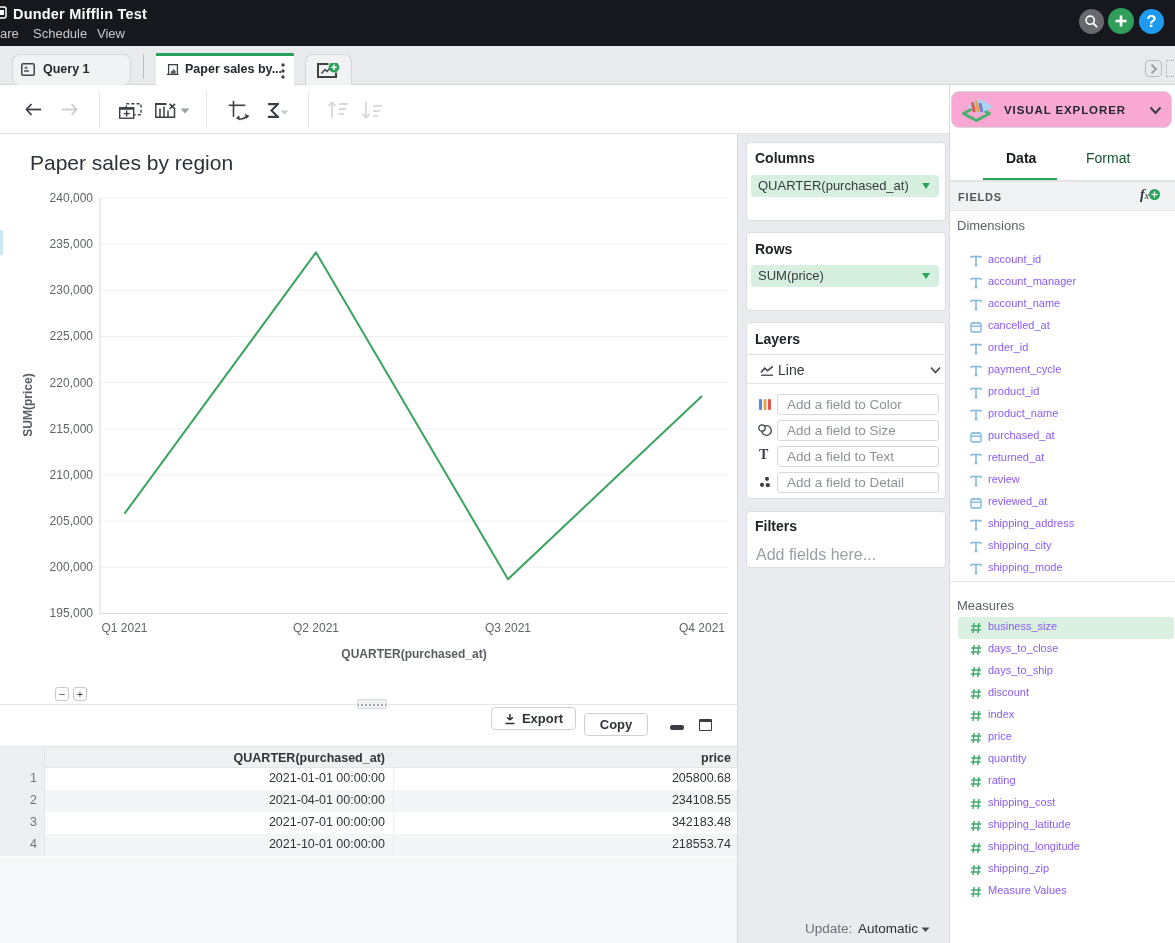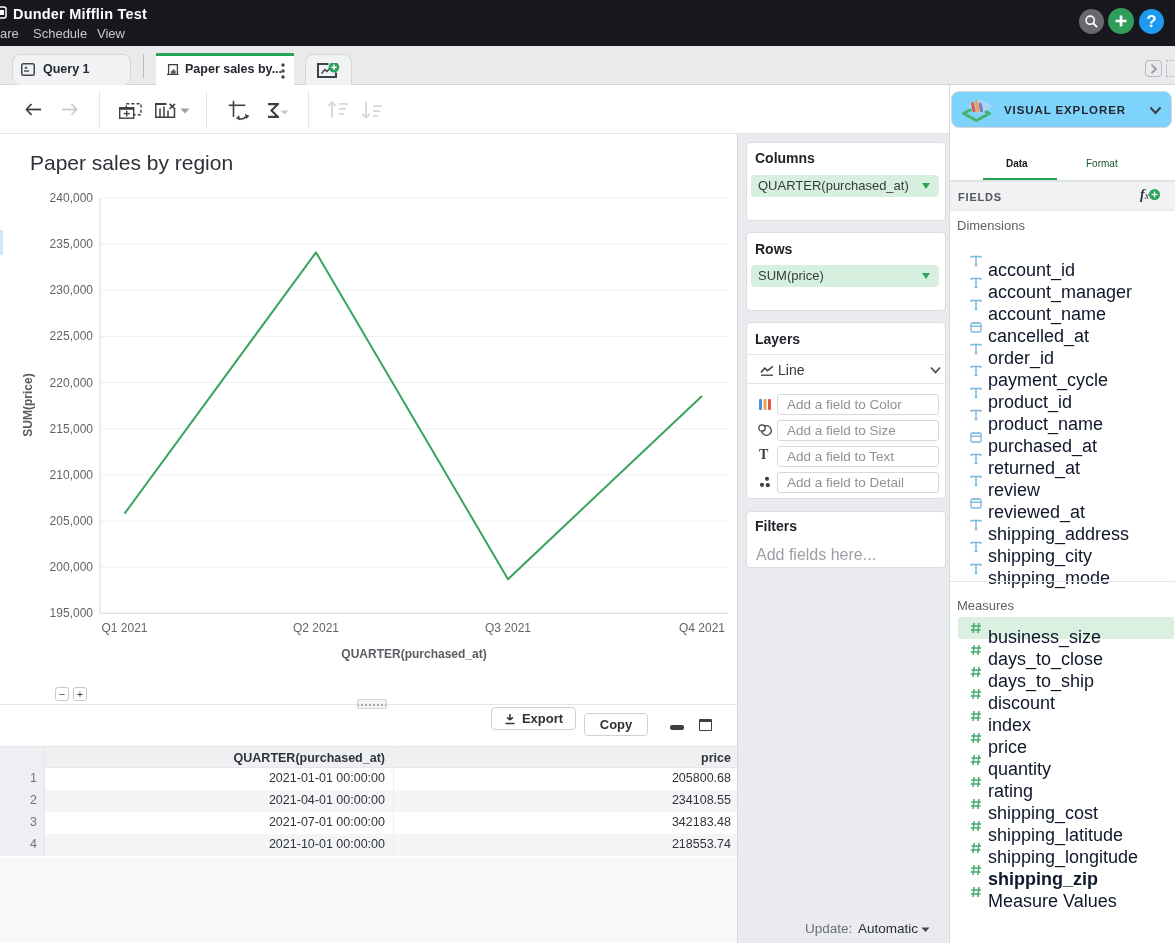--- a/index.html
+++ b/index.html
@@ -18,21 +18,21 @@
 .tab { top:8px; height:31px; background:#f1f2f3; border:1px solid #d5d7da; border-bottom:none; border-radius:8px 8px 0 0; }
 .tab-label { font-size:12.5px; font-weight:bold; color:#23272e; }
 .tabsep { position:absolute; left:143px; top:8px; width:1px; height:24px; background:#b9bcc0; }
 .tab-active { left:156px; top:7px; width:138px; height:32px; background:#fff; border-top:3px solid #25a45a; border-radius:1px 1px 0 0; }
 
 
 .toolbar { left:0; top:85px; width:949px; height:49px; background:#fff; border-bottom:1px solid #e2e4e6; }
 .tsep { position:absolute; top:6px; width:1px; height:37px; background:#e4e5e7; }
 
 
-.vebox { left:951px; top:91px; width:221px; height:37px; background:#7dd3fc; border:1px solid #d5d7da; border-radius:8px; z-index:5; }
+.vebox { left:951px; top:91px; width:221px; height:37px; background:#f9a8d4; border:1px solid #d5d7da; border-radius:8px; z-index:5; }
 .vetext { left:52px; top:12px; font-size:11.5px; font-weight:bold; letter-spacing:0.9px; color:#24272c; position:absolute; }
 
 
 .chartpane { left:0; top:134px; width:737px; height:809px; background:#fff; }
 .c-title { left:30px; top:17px; font-size:21px; color:#2d3138; position:absolute; }
 .zoombtn { position:absolute; width:14px; height:14px; background:#fff; border:1px solid #c6c8cb; border-radius:3px; color:#3c4045; font-size:11px; line-height:12px; text-align:center; }
 .divline { position:absolute; left:0; top:570px; width:737px; height:1px; background:#e3e5e7; }
 .handle { position:absolute; left:357px; top:565px; width:30px; height:10px; background:#f1f2f3; border:1px solid #d4d6d9; border-radius:2px; background-image:radial-gradient(circle, #a3a7ac 0.8px, transparent 1px); background-size:4px 4px; background-position:2px 3px; background-repeat:repeat-x; }
 .btn { position:absolute; height:23px; background:#fff; border:1px solid #cfd1d5; border-radius:4px; font-size:13px; font-weight:bold; color:#2e3237; display:flex; align-items:center; justify-content:center; }
 
@@ -48,24 +48,24 @@
 
 .midpanel { left:737px; top:134px; width:213px; height:809px; background:#e9ebee; border-left:1px solid #d6d8db; }
 .card { position:absolute; left:8px; width:200px; background:#fff; border:1px solid #dbdde0; border-radius:4px; }
 .card-title { position:absolute; left:8px; font-size:14px; font-weight:bold; color:#202429; }
 .pill { position:absolute; left:4px; width:188px; height:22px; background:#d7efdf; border-radius:4px; font-size:13px; color:#363b40; line-height:22px; padding-left:7px; }
 .pillch { position:absolute; right:9px; top:8px; width:0; height:0; border-left:4.5px solid transparent; border-right:4.5px solid transparent; border-top:6px solid #2aa45a; }
 .finput { position:absolute; left:30px; width:162px; height:21px; border:1px solid #d6d8db; border-radius:3px; background:#fff; font-size:13.5px; color:#8e9297; line-height:19px; padding-left:9px; }
 
 
 .rightpanel { left:949px; top:85px; width:226px; height:858px; background:#fff; border-left:1px solid #d8dadd; }
-.rtab { position:absolute; top:65px; font-size:10px;margin-top:8px; }
+.rtab { position:absolute; top:65px; font-size:14px; }
 .fieldsbar { position:absolute; left:0; top:96px; width:226px; height:30px; background:#f1f2f3; border-top:1px solid #e3e5e7; border-bottom:1px solid #e3e5e7; }
 .fieldrow { position:absolute; left:0; width:226px; height:22px; }
-.fname { position:absolute; left:38px; top:10px; font-size:18px; color:#0f172a; }
+.fname { position:absolute; left:38px; top:3px; font-size:11px; color:#8b5cf6; }
 .seclabel { position:absolute; left:7px; font-size:13px; color:#5d6167; }
 </style>
 </head>
 <body>
 
 <div class="abs header">
   <svg class="abs" style="left:-6px;top:6px" width="13" height="13" viewBox="0 0 13 13">
       <rect x="1" y="1" width="11" height="11" rx="2" fill="none" stroke="#fff" stroke-width="1.5"></rect>
       <rect x="6" y="4" width="4" height="5" fill="#fff"></rect>
     </svg>
@@ -512,21 +512,21 @@
           <path d="M4.2 1 L3 11 M9 1 L7.8 11 M1.2 4 H11 M0.8 8 H10.6" stroke="#45ab71" stroke-width="1.5" fill="none"></path>
         </svg>
         <div class="fname" style="left:30px">shipping_latitude</div>
       </div>
       <div class="fieldrow" style="top:752px;left:8px;width:216px;">
         <svg width="12" height="12" viewBox="0 0 12 12" style="position:absolute;left:12px;top:5px">
           <path d="M4.2 1 L3 11 M9 1 L7.8 11 M1.2 4 H11 M0.8 8 H10.6" stroke="#45ab71" stroke-width="1.5" fill="none"></path>
         </svg>
         <div class="fname" style="left:30px">shipping_longitude</div>
       </div>
-      <div class="fieldrow" style="top:774px;left:8px;width:216px;font-weight:bold;">
+      <div class="fieldrow" style="top:774px;left:8px;width:216px;">
         <svg width="12" height="12" viewBox="0 0 12 12" style="position:absolute;left:12px;top:5px">
           <path d="M4.2 1 L3 11 M9 1 L7.8 11 M1.2 4 H11 M0.8 8 H10.6" stroke="#45ab71" stroke-width="1.5" fill="none"></path>
         </svg>
         <div class="fname" style="left:30px">shipping_zip</div>
       </div>
       <div class="fieldrow" style="top:796px;left:8px;width:216px;">
         <svg width="12" height="12" viewBox="0 0 12 12" style="position:absolute;left:12px;top:5px">
           <path d="M4.2 1 L3 11 M9 1 L7.8 11 M1.2 4 H11 M0.8 8 H10.6" stroke="#45ab71" stroke-width="1.5" fill="none"></path>
         </svg>
         <div class="fname" style="left:30px">Measure Values</div>

